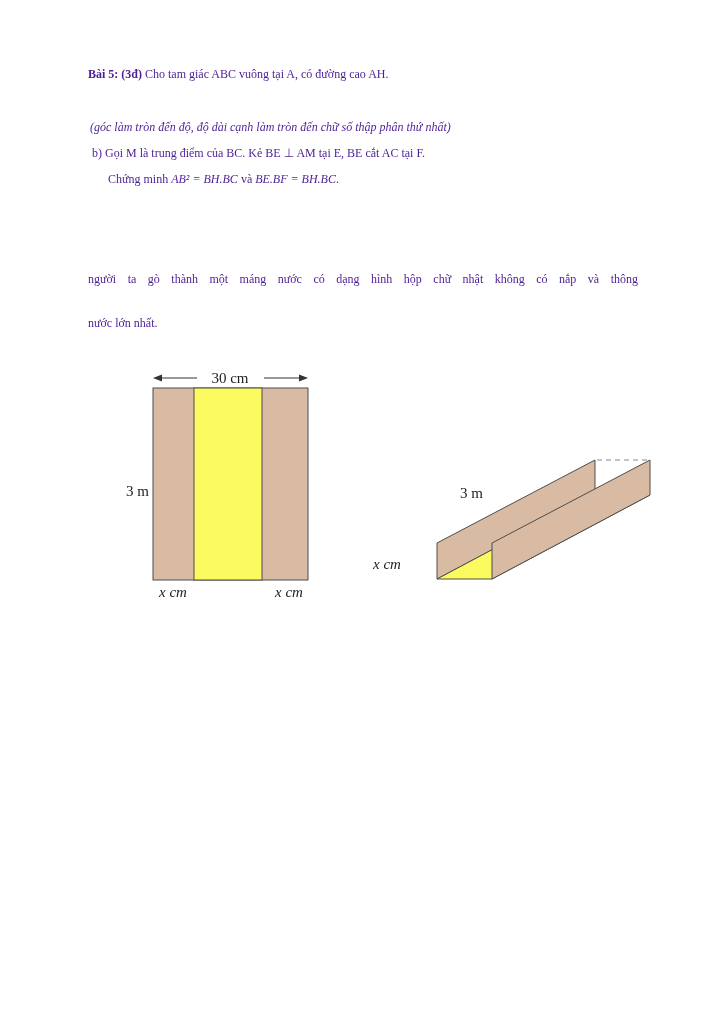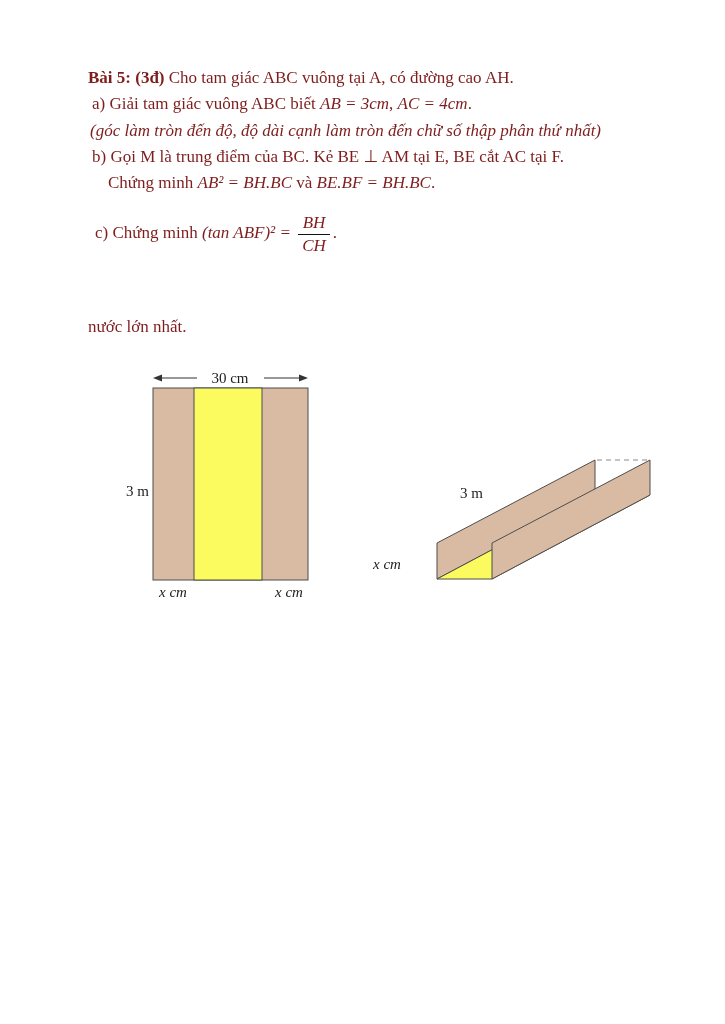--- a/index.html
+++ b/index.html
@@ -3,21 +3,21 @@
 <meta charset="utf-8">
 <style>
   * { margin:0; padding:0; box-sizing:border-box; }
   html,body { background:#ffffff; }
   body {
     width:725px; height:1024px; position:relative; overflow:hidden;
     font-family:"Liberation Serif", serif; color:#111111;
   }
   .canvas { position:absolute; left:0; top:0; width:725px; height:1024px; background:#ffffff; }
   .line {
-    position:absolute; font-size:17px; line-height:1.25; white-space:nowrap; color:#7f1d1d;
+    position:absolute; font-size:12px; line-height:1.25; white-space:nowrap; color:#4c1d95;
   }
   .b { font-weight:bold; }
   .i { font-style:italic; }
   .math { font-style:italic; }
   .just {
     white-space:normal;
     text-align:justify;
     text-align-last:justify;
   }
   .frac {
@@ -38,36 +38,31 @@
 </style>
 </head>
 <body>
 
 <div class="canvas">
 
   <div class="line" style="top:67px; left:88px;">
     <span class="b">Bài 5: (3đ)</span><span> Cho tam giác ABC vuông tại A, có đường cao AH.</span>
   </div>
 
-  <div class="line" style="top:93px; left:92px;">
-    <span>a) Giải tam giác vuông ABC biết </span><span class="math">AB = 3cm</span><span>, </span><span class="math">AC = 4cm</span><span>.</span>
-  </div>
 
   <div class="line i" style="top:120px; left:90px;">(góc làm tròn đến độ, độ dài cạnh làm tròn đến chữ số thập phân thứ nhất)</div>
 
   <div class="line" style="top:146px; left:92px;">b) Gọi M là trung điểm của BC. Kẻ BE ⊥ AM tại E, BE cắt AC tại F.</div>
 
   <div class="line" style="top:172px; left:108px;text-align:center;">
     <span>Chứng minh </span><span class="math">AB² = BH.BC</span><span> và </span><span class="math">BE.BF = BH.BC</span><span>.</span>
   </div>
 
-  <div class="line" style="top:213px; left:95px;">
-    <span>c) Chứng minh </span><span class="math">(tan ABF)² = </span><span class="frac"><span class="num">BH</span><span class="den">CH</span></span><span>.</span>
-  </div>
 
+  <div class="line just" style="top:272px; left:88px; width:550px;">người ta gò thành một máng nước có dạng hình hộp chữ nhật không có nắp và thông</div>
   <div class="line" style="top:316px; left:88px;">nước lớn nhất.</div>
 
   <svg class="fig" style="left:118px; top:366px;" width="210" height="245" viewBox="0 0 210 245">
 
     <g>
       <line class="arrowline" x1="38" y1="12" x2="79" y2="12"></line>
       <polygon class="arrowhead" points="35,12 44,8.5 44,15.5"></polygon>
       <line class="arrowline" x1="146" y1="12" x2="187" y2="12"></line>
       <polygon class="arrowhead" points="190,12 181,8.5 181,15.5"></polygon>
       <text class="figlabel" x="112" y="17" text-anchor="middle">30 cm</text>

